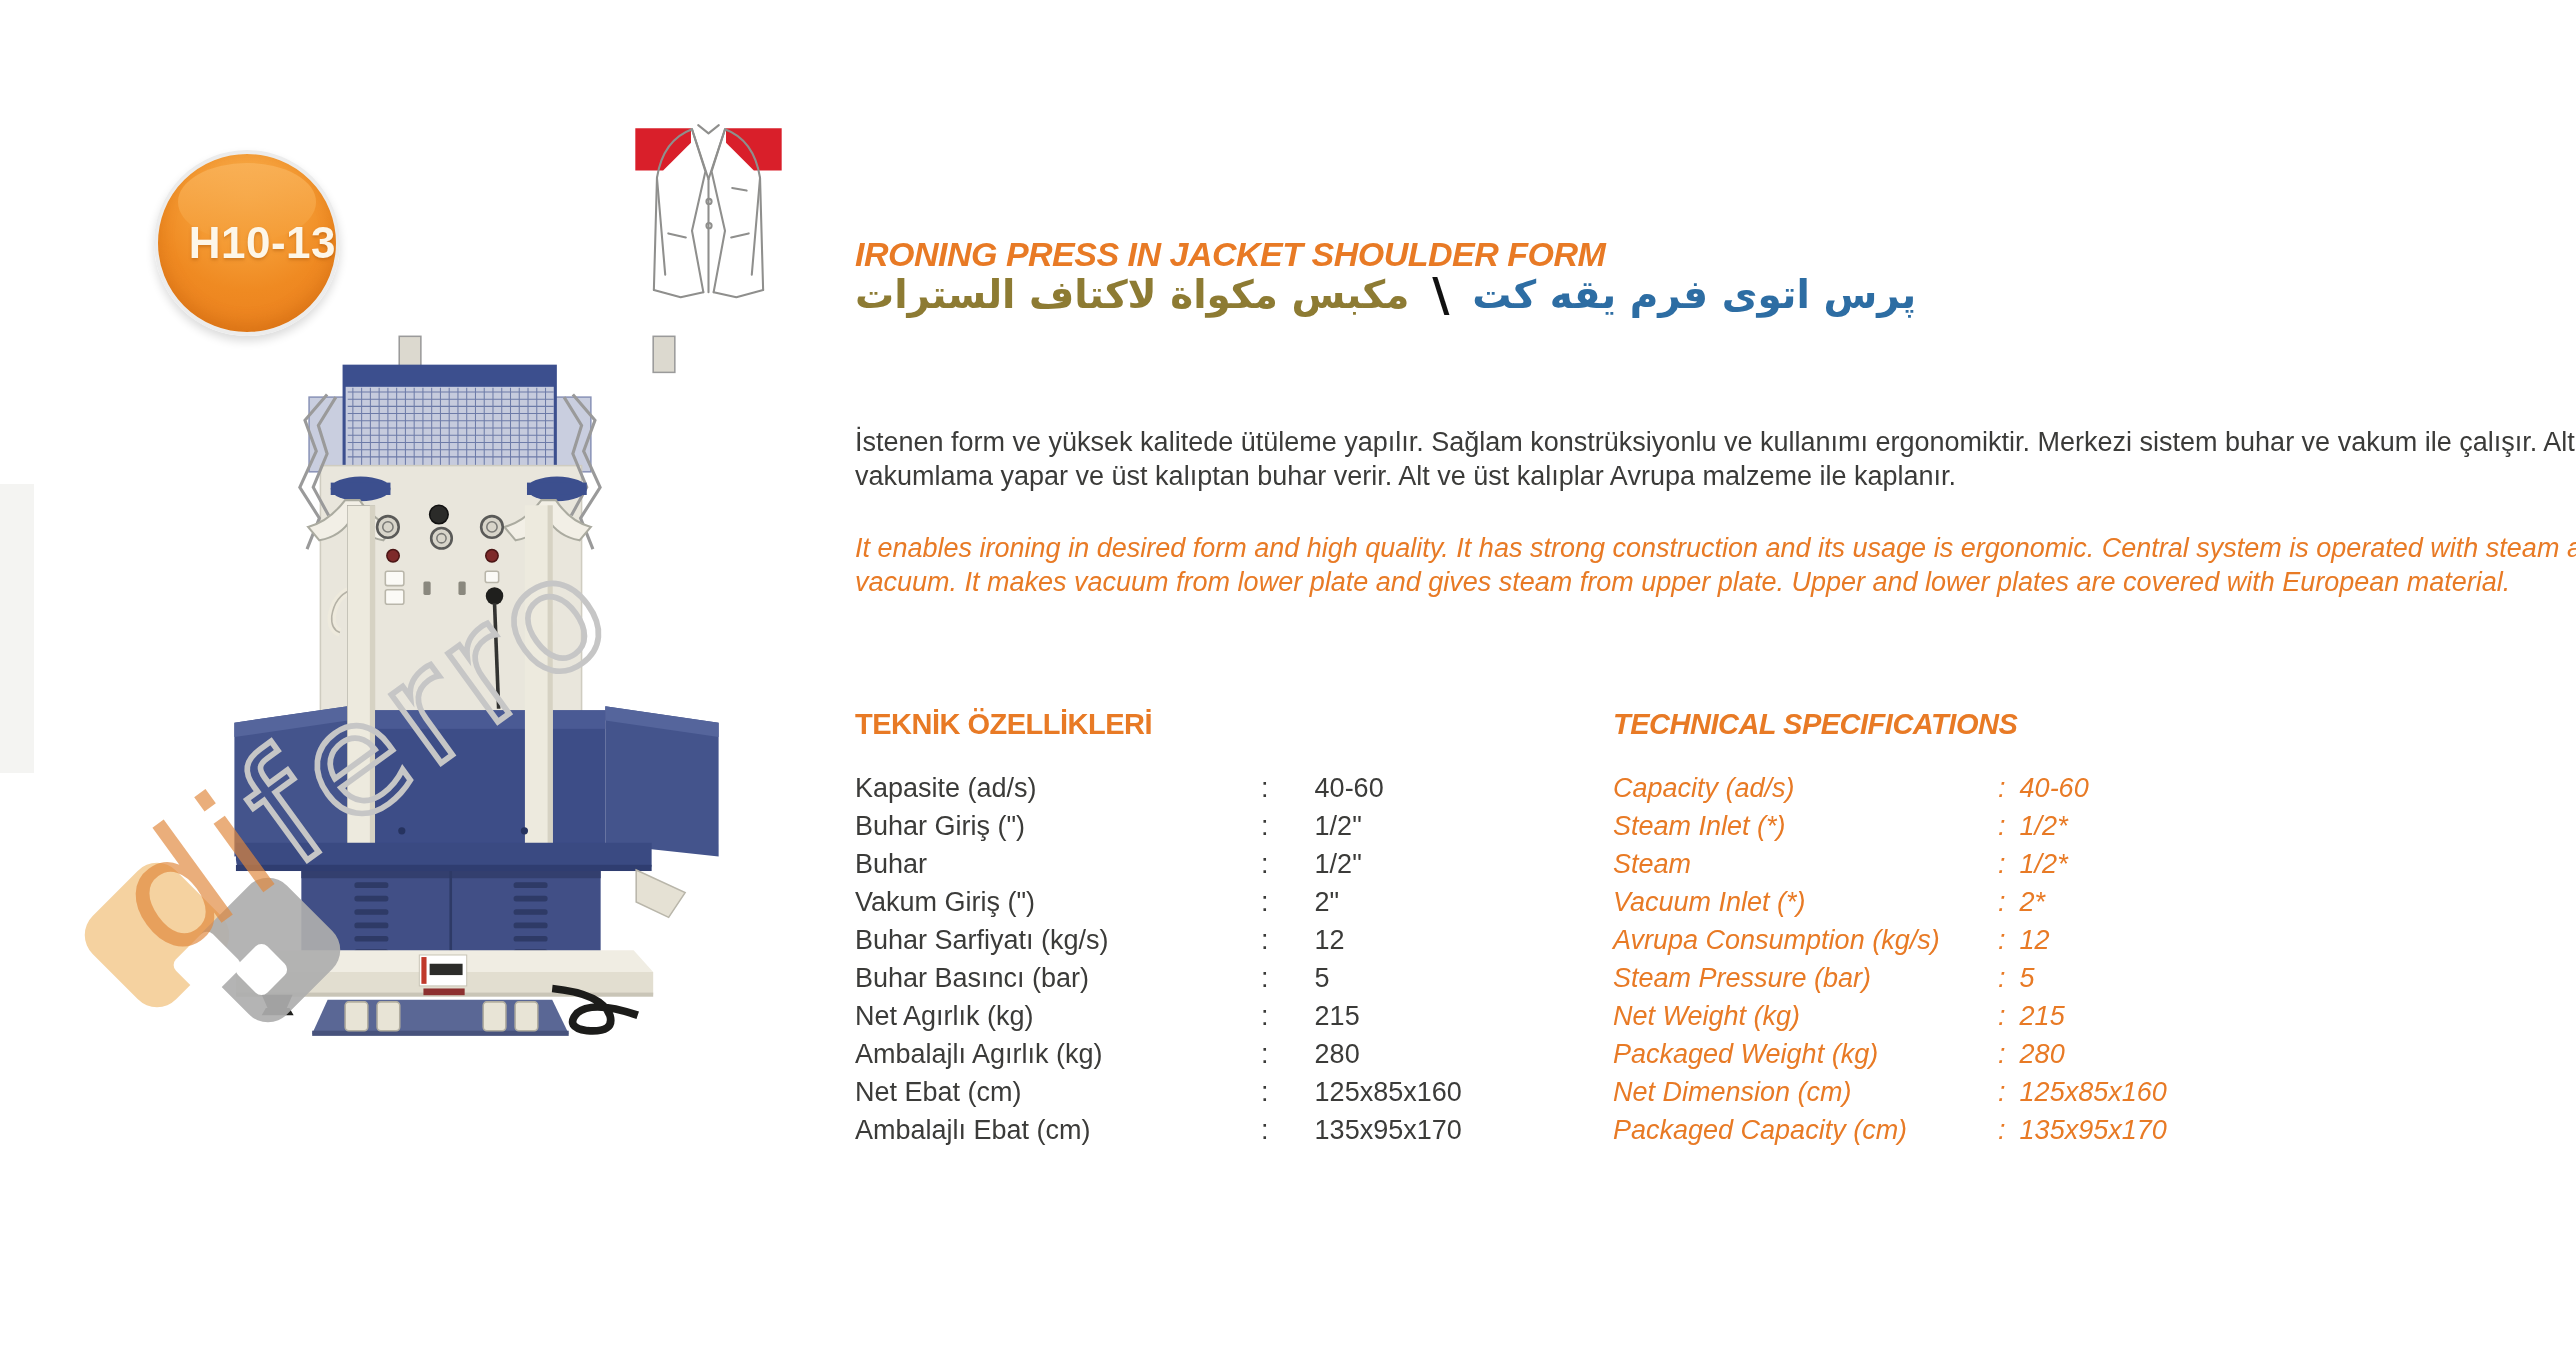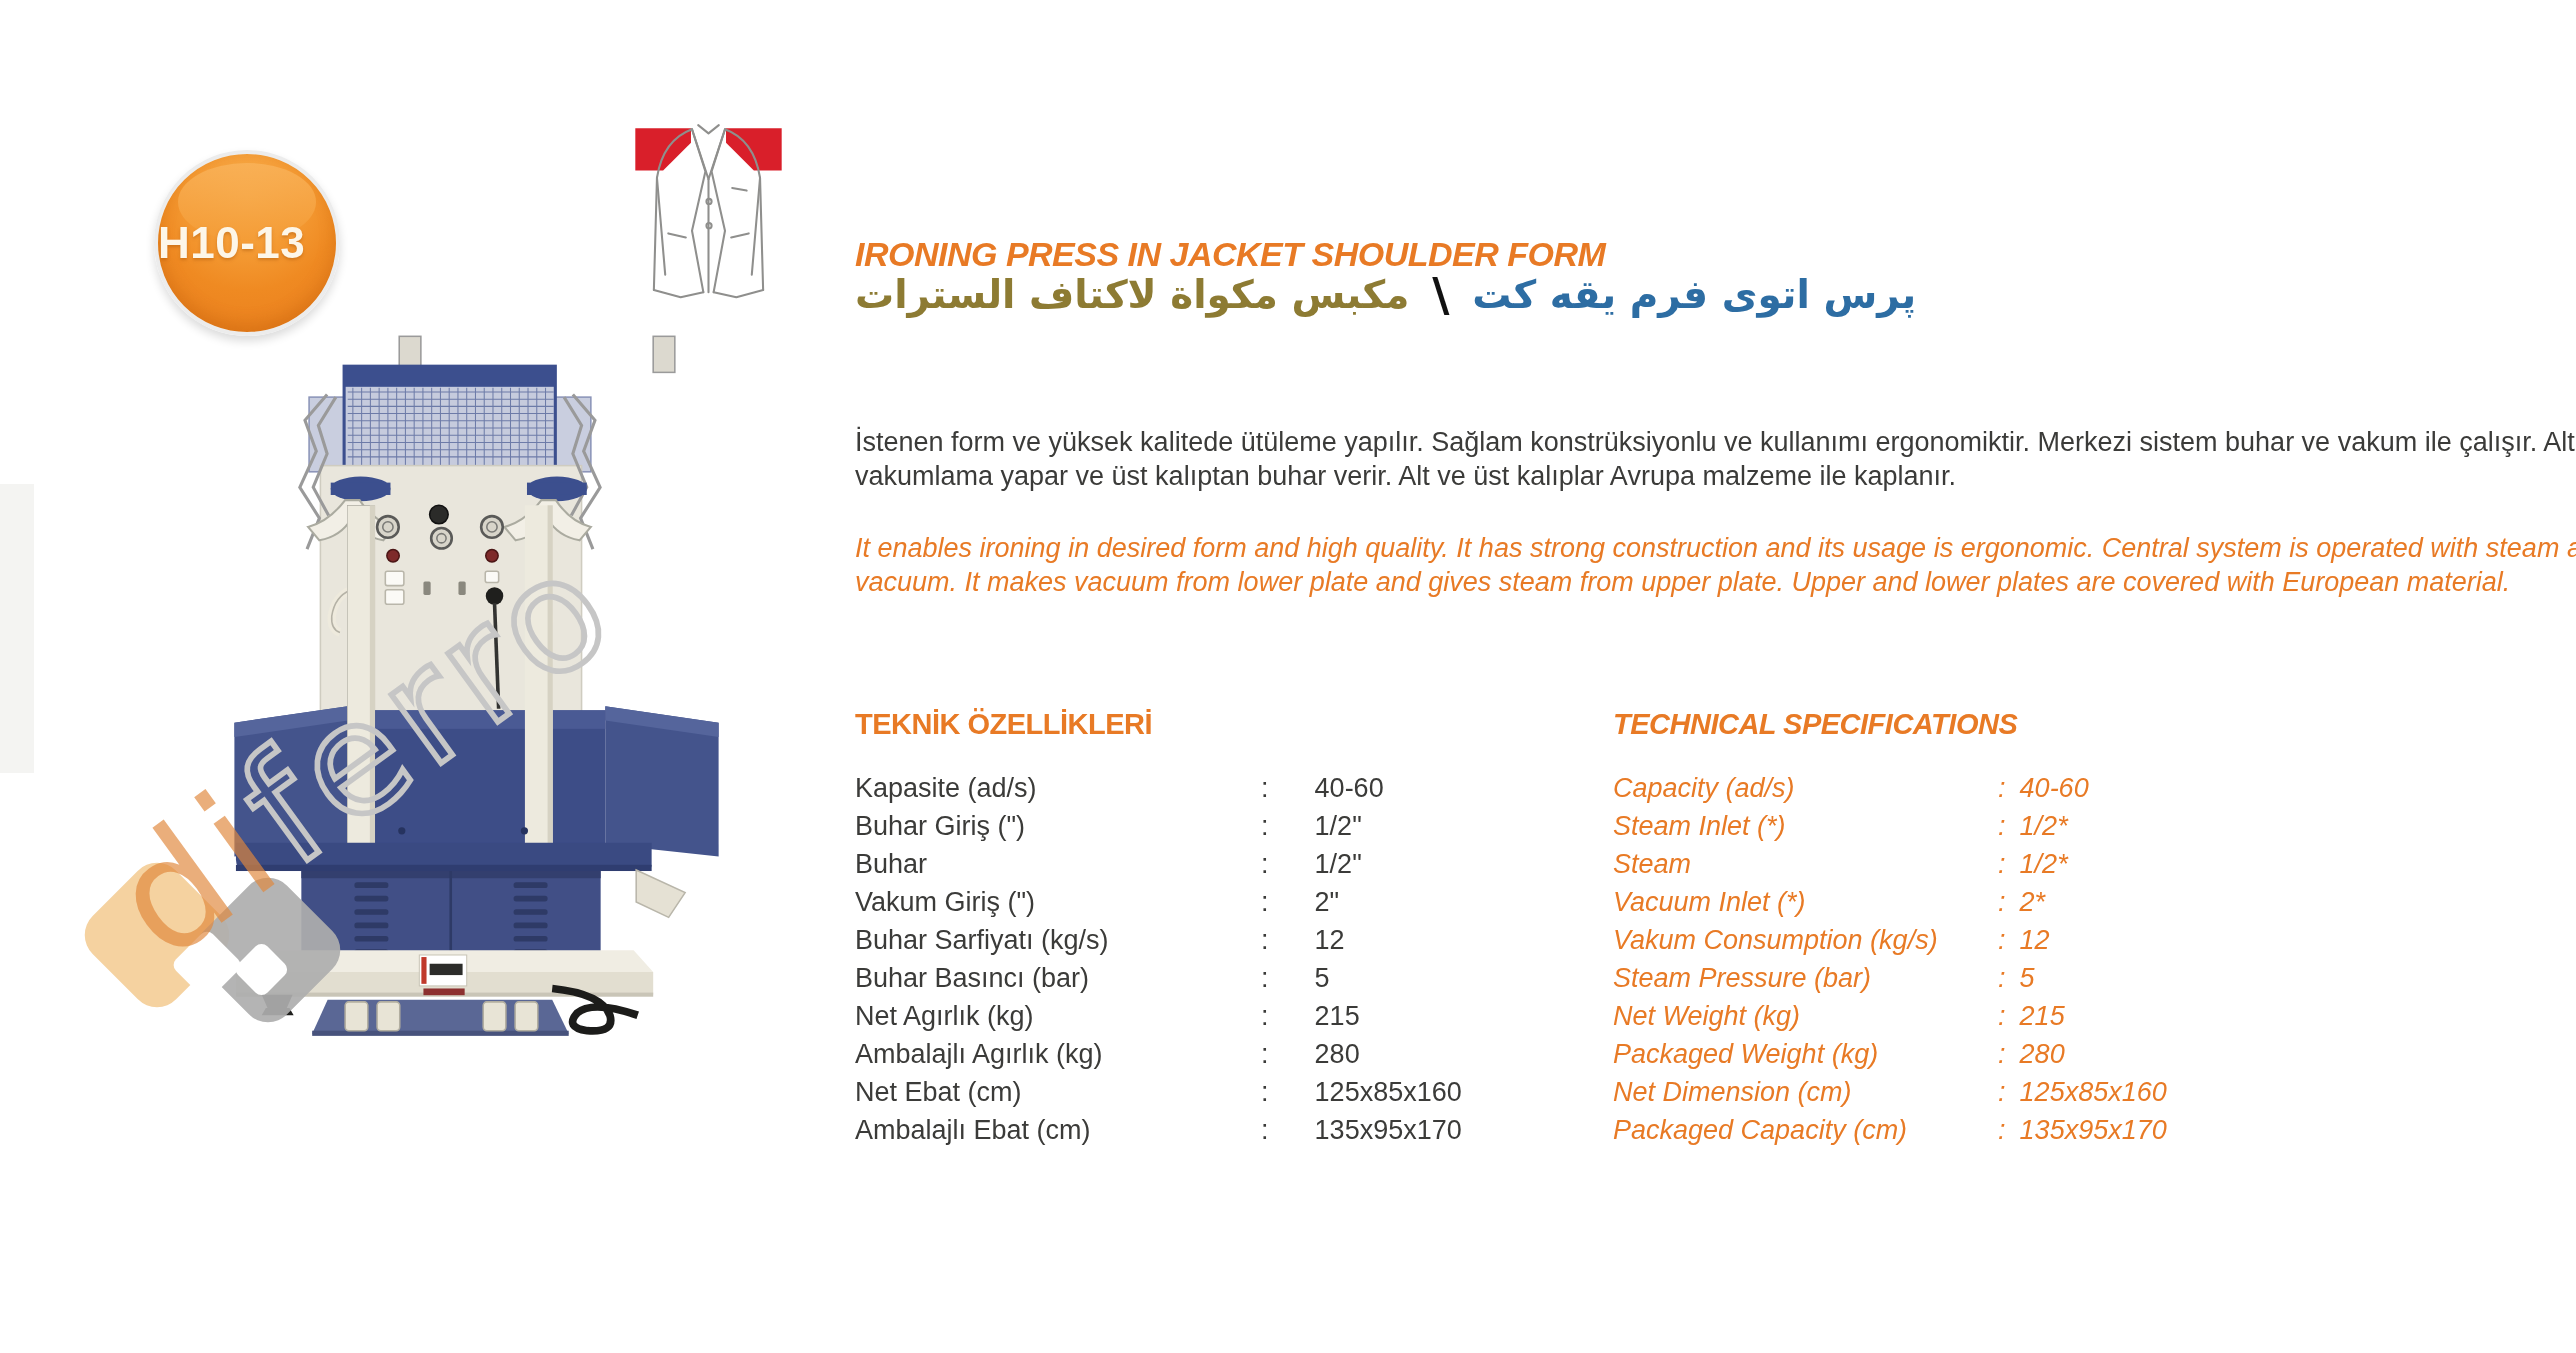--- a/index.html
+++ b/index.html
@@ -3,21 +3,21 @@
 <meta charset="utf-8">
 <style>
   html,body{margin:0;padding:0;background:#fff;}
   .page{position:relative;width:2795px;height:1353px;background:#ffffff;overflow:hidden;
         font-family:"Liberation Sans",sans-serif;color:#3b3b39;}
 
   
   .badge{position:absolute;left:154px;top:150px;width:178px;height:178px;border-radius:50%;
          background:radial-gradient(circle at 50% 24%, #f8b050 0%, #f49a33 34%, #ef8a22 58%, #e97c1c 100%);
          border:4.6px solid #ececec;box-shadow:0 5.2px 9.3px rgba(0,0,0,.14), inset 0 -8.2px 15.5px rgba(176,84,0,.28);
-         display:flex;align-items:center;justify-content:flex-start;}
+         display:flex;align-items:center;justify-content:flex-end;}
   .badge::before{content:"";position:absolute;left:11%;top:5%;width:78%;height:44%;border-radius:50%;
          background:linear-gradient(#f9b259,#f49c36);opacity:.85;}
   .badge span{position:relative;font-size:44px;font-weight:bold;color:#fdf6e8;letter-spacing:0.5px;
          text-shadow:0 1.5px 3.1px rgba(150,70,0,.35);}
 
   
   .title-tr{position:absolute;left:854px;top:138px;font-size:49px;font-weight:bold;color:#1d1d1b;
             letter-spacing:-1.5px;white-space:nowrap;}
   .title-en{position:absolute;left:855px;top:207px;font-size:34px;font-weight:bold;font-style:italic;
             color:#e87a25;letter-spacing:-0.5px;white-space:nowrap;}
@@ -323,21 +323,21 @@
           <span class="lbl">Steam</span>
           <span class="sep">:</span>
           <span class="val">1/2*</span>
         </div>
       <div class="row">
           <span class="lbl">Vacuum Inlet (*)</span>
           <span class="sep">:</span>
           <span class="val">2*</span>
         </div>
       <div class="row">
-          <span class="lbl">Vakum Consumption (kg/s)</span>
+          <span class="lbl">Avrupa Consumption (kg/s)</span>
           <span class="sep">:</span>
           <span class="val">12</span>
         </div>
       <div class="row">
           <span class="lbl">Steam Pressure (bar)</span>
           <span class="sep">:</span>
           <span class="val">5</span>
         </div>
       <div class="row">
           <span class="lbl">Net Weight (kg)</span>

